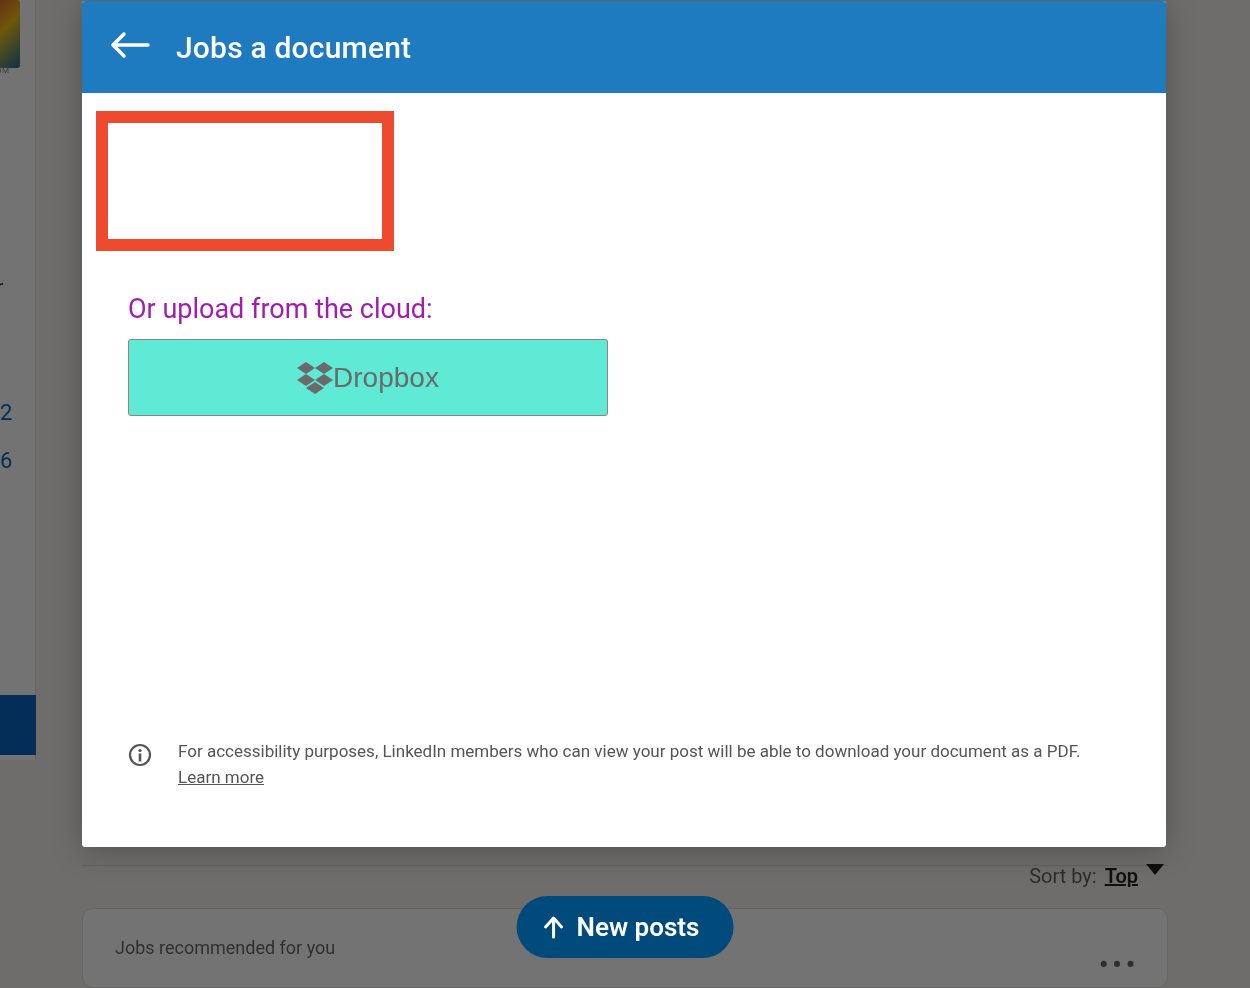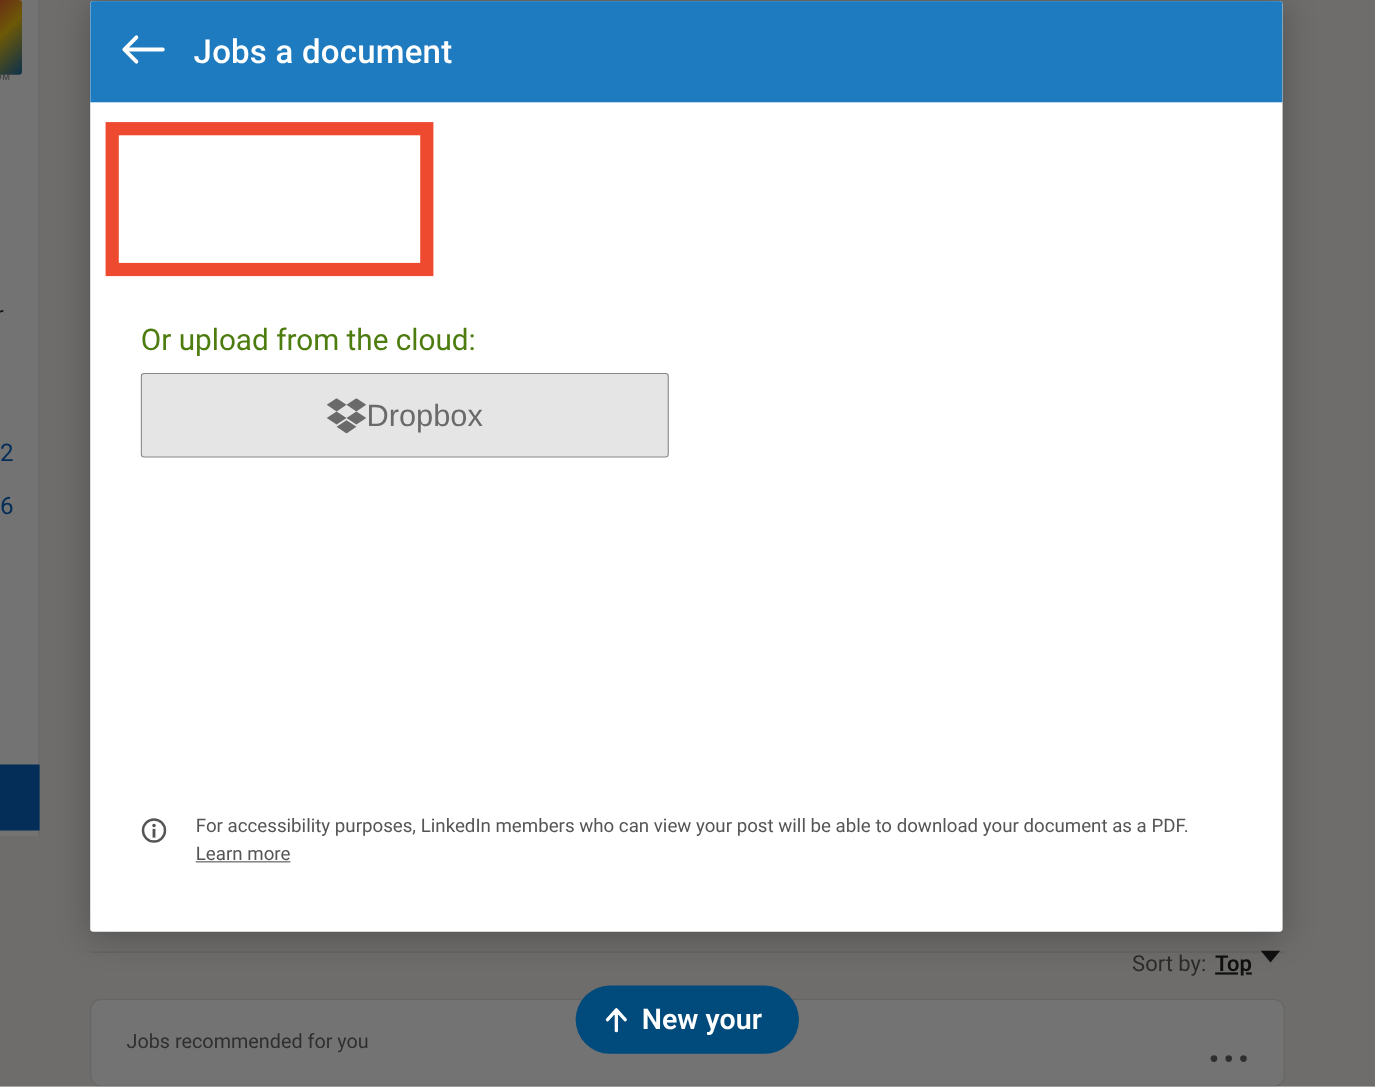--- a/index.html
+++ b/index.html
@@ -156,29 +156,29 @@
     font-weight: 600;
     display: flex; align-items: center; justify-content: center;
     cursor: pointer;
     border-radius: 3px;
   }
 
   .cloud-label {
     position: absolute;
     left: 46px; top: 200px;
     font-size: 27px;
-    color: #4d7c0f;
+    color: #a21caf;
   }
 
   .dropbox-btn {
     position: absolute;
     left: 46px; top: 246px;
     width: 480px; height: 77px;
     border: 1.5px solid #888;
-    background: #e5e5e5;
+    background: #5eead4;
     display: flex; align-items: center; justify-content: center;
     color: #6a6a6a;
     font-size: 28px; font-weight: 500;
     cursor: pointer;
     border-radius: 3px;
   }
   .dropbox-btn svg { display:block; }
 
   .info-row {
     position: absolute;
@@ -230,21 +230,21 @@
 </div>
 
 <div class="bg-overlay"></div>
 
 <div class="newposts-pill">
   <span>
     <svg width="22" height="24" viewBox="0 0 22 24" fill="none">
       <path d="M11 22 V4 M3 12 L11 3 L19 12" stroke="#ffffff" stroke-width="3" stroke-linecap="round" stroke-linejoin="round"></path>
     </svg>
   </span>
-  <span>New your</span>
+  <span>New posts</span>
 </div>
 
 <div class="modal">
   <div class="modal-header">
     <div class="back-btn">
       <span>
         <svg width="40" height="28" viewBox="0 0 40 28" fill="none">
           <path d="M38 14 H4 M14 3 L3 14 L14 25" stroke="#ffffff" stroke-width="3.5" stroke-linecap="round" stroke-linejoin="round"></path>
         </svg>
       </span>

